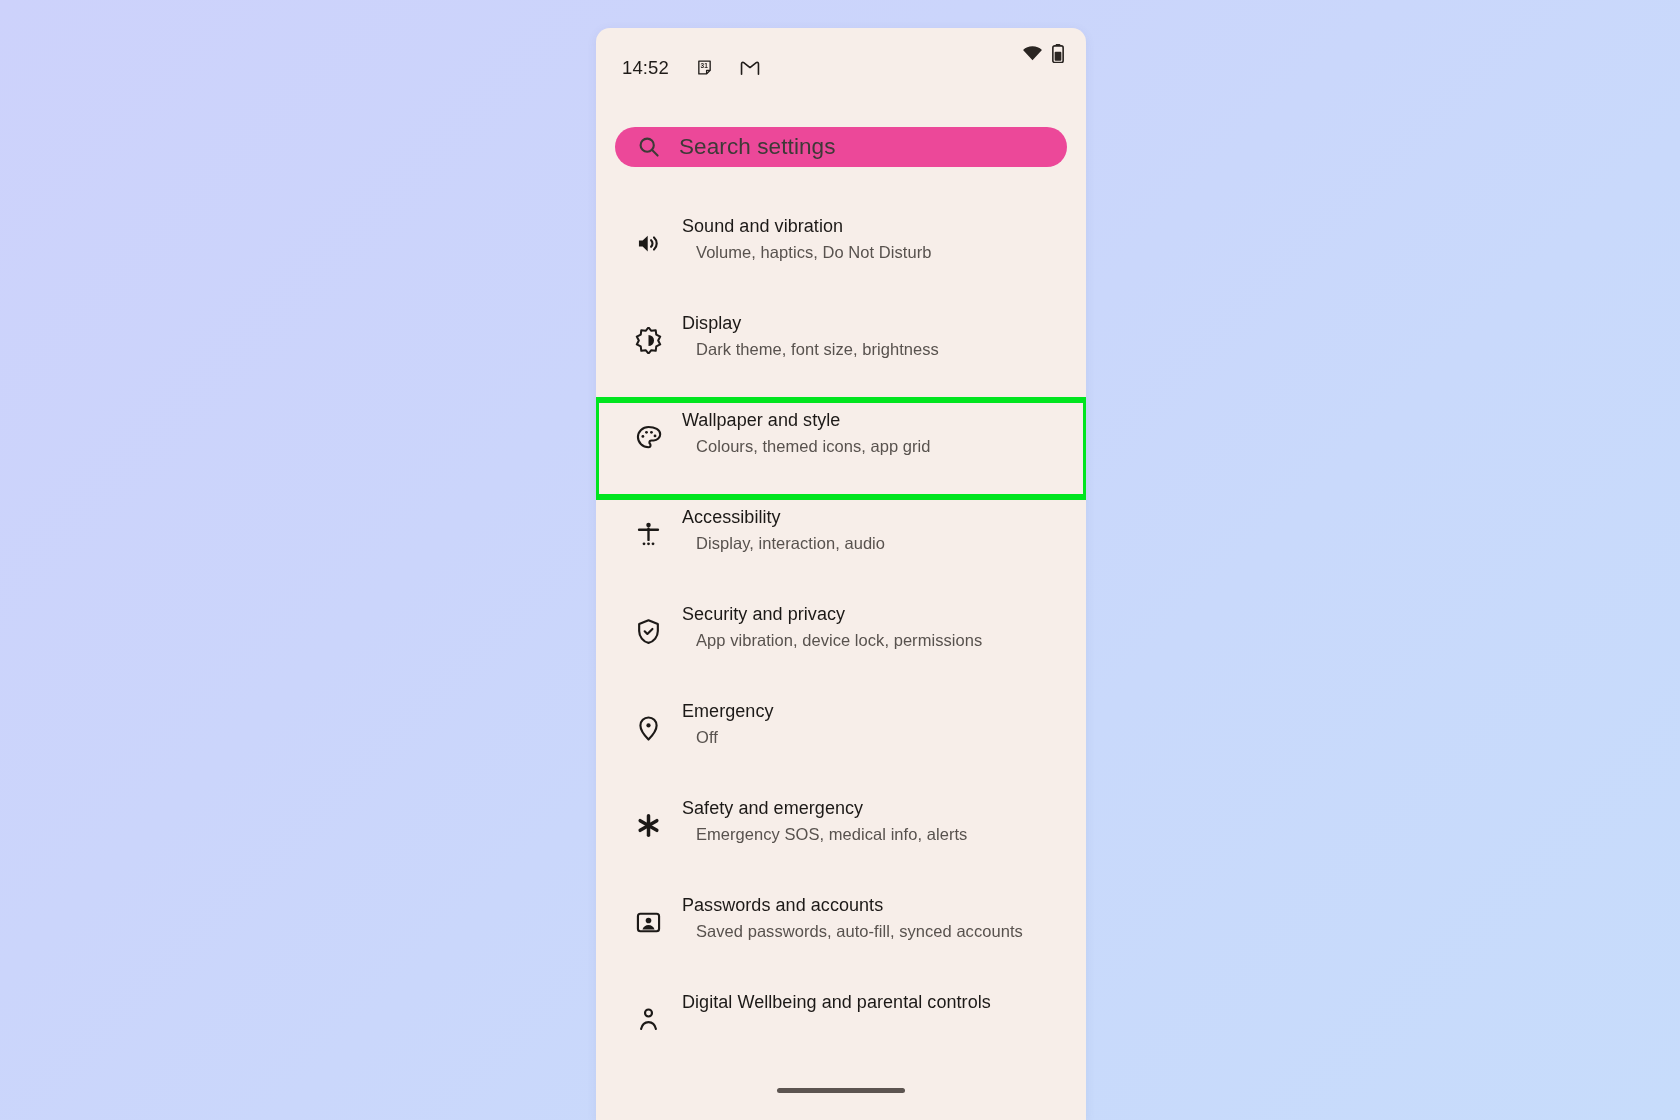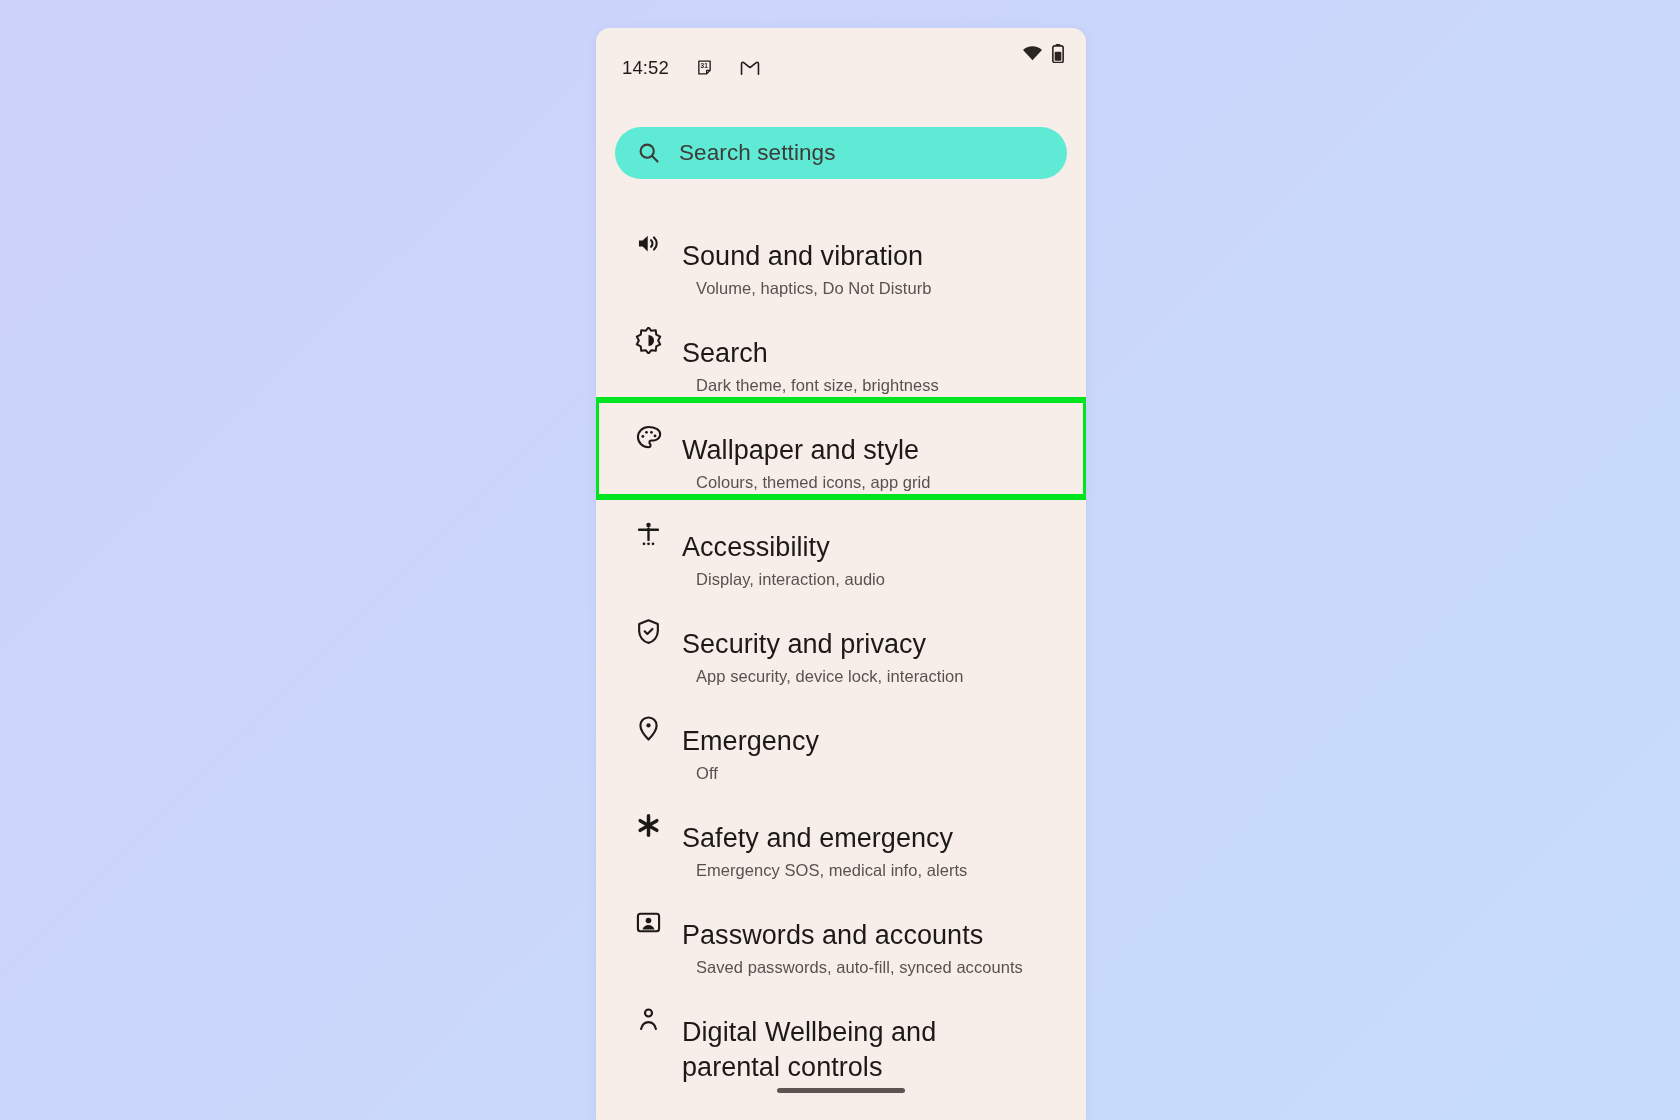--- a/index.html
+++ b/index.html
@@ -41,22 +41,22 @@
   }
   #clock {
     font-size:18.5px; color:#1f1b18; letter-spacing:.1px;
   }
   .status-ico { display:block; }
 
   
   #search-bar {
     position:absolute;
     left:19px; top:99px;
-    width:452px; height:52px;
-    background:#5eead4;
+    width:452px; height:40px;
+    background:#ec4899;
     border-radius:29px;
     display:flex; align-items:center;
     padding-left:22px;
     cursor:text;
   }
   #search-placeholder {
     font-size:22.5px;
     color:#3d3a37;
     margin-left:18px;
     letter-spacing:.1px;
@@ -82,25 +82,24 @@
     display:flex;
     align-items:center;
     justify-content:center;
     margin-top:24px;
   }
   .row-text {
     padding-top:9px;
     padding-left:8px;
   }
   .row-title {
-    font-size:27px;
+    font-size:18px;
     color:#1c1917;
     line-height:1.3;
     letter-spacing:.05px;
-    margin-top:24px;
   }
   .row-sub {
     font-size:16.5px;
     color:#58524e;
     margin-top:4px;
     line-height:1.3;
     letter-spacing:.05px;
     margin-left:14px;
   }
 
@@ -179,21 +178,21 @@
     </div>
 
     <div class="row">
       <div class="row-icon">
         <svg width="27" height="27" viewBox="0 0 24 24">
           <path d="M12 1.6 14.5 4.6 18.4 4 18.9 7.9 22.4 9.7 20.6 13.2 22.4 16.7 18.9 18.5 18.4 22.4 14.5 21.8 12 24.8 9.5 21.8 5.6 22.4 5.1 18.5 1.6 16.7 3.4 13.2 1.6 9.7 5.1 7.9 5.6 4 9.5 4.6z" transform="translate(0,-1.2)" fill="none" stroke="#1c1917" stroke-width="1.8" stroke-linejoin="round"></path>
           <path d="M12 7.1a4.9 4.9 0 0 1 0 9.8z" fill="#1c1917"></path>
         </svg>
       </div>
       <div class="row-text">
-        <div class="row-title">Search</div>
+        <div class="row-title">Display</div>
         <div class="row-sub">Dark theme, font size, brightness</div>
       </div>
     </div>
 
     <div class="row highlighted">
       <div class="row-icon">
         <svg width="27" height="27" viewBox="0 0 24 24">
           <path d="M12 2.6c-5.2 0-9.4 4-9.4 9s4.2 9 9.4 9c1 0 1.8-.8 1.8-1.8 0-.5-.2-.9-.5-1.2-.3-.3-.5-.7-.5-1.2 0-1 .8-1.8 1.8-1.8h2.1c3.1 0 5.7-2.5 5.7-5.6 0-3.9-4.7-6.4-10.4-6.4z" fill="none" stroke="#1c1917" stroke-width="1.85" stroke-linejoin="round"></path>
           <circle cx="7" cy="11" r="1.25" fill="#1c1917"></circle>
           <circle cx="10.2" cy="7.4" r="1.25" fill="#1c1917"></circle>
@@ -226,21 +225,21 @@
 
     <div class="row">
       <div class="row-icon">
         <svg width="27" height="27" viewBox="0 0 24 24">
           <path d="M12 2.1 3.7 5.4v6.2c0 4.9 3.5 9.4 8.3 10.5 4.8-1.1 8.3-5.6 8.3-10.5V5.4z" fill="none" stroke="#1c1917" stroke-width="1.9" stroke-linejoin="round"></path>
           <path d="M8.6 11.8l2.4 2.4 4.5-4.5" fill="none" stroke="#1c1917" stroke-width="1.9" stroke-linecap="round" stroke-linejoin="round"></path>
         </svg>
       </div>
       <div class="row-text">
         <div class="row-title">Security and privacy</div>
-        <div class="row-sub">App security, device lock, interaction</div>
+        <div class="row-sub">App vibration, device lock, permissions</div>
       </div>
     </div>
 
     <div class="row">
       <div class="row-icon">
         <svg width="27" height="27" viewBox="0 0 24 24">
           <path d="M12 2.2c-4 0-7.2 3.2-7.2 7.2 0 5.2 7.2 12.4 7.2 12.4s7.2-7.2 7.2-12.4c0-4-3.2-7.2-7.2-7.2z" fill="none" stroke="#1c1917" stroke-width="1.9" stroke-linejoin="round"></path>
           <circle cx="12" cy="9.3" r="1.9" fill="#1c1917"></circle>
         </svg>
       </div>

